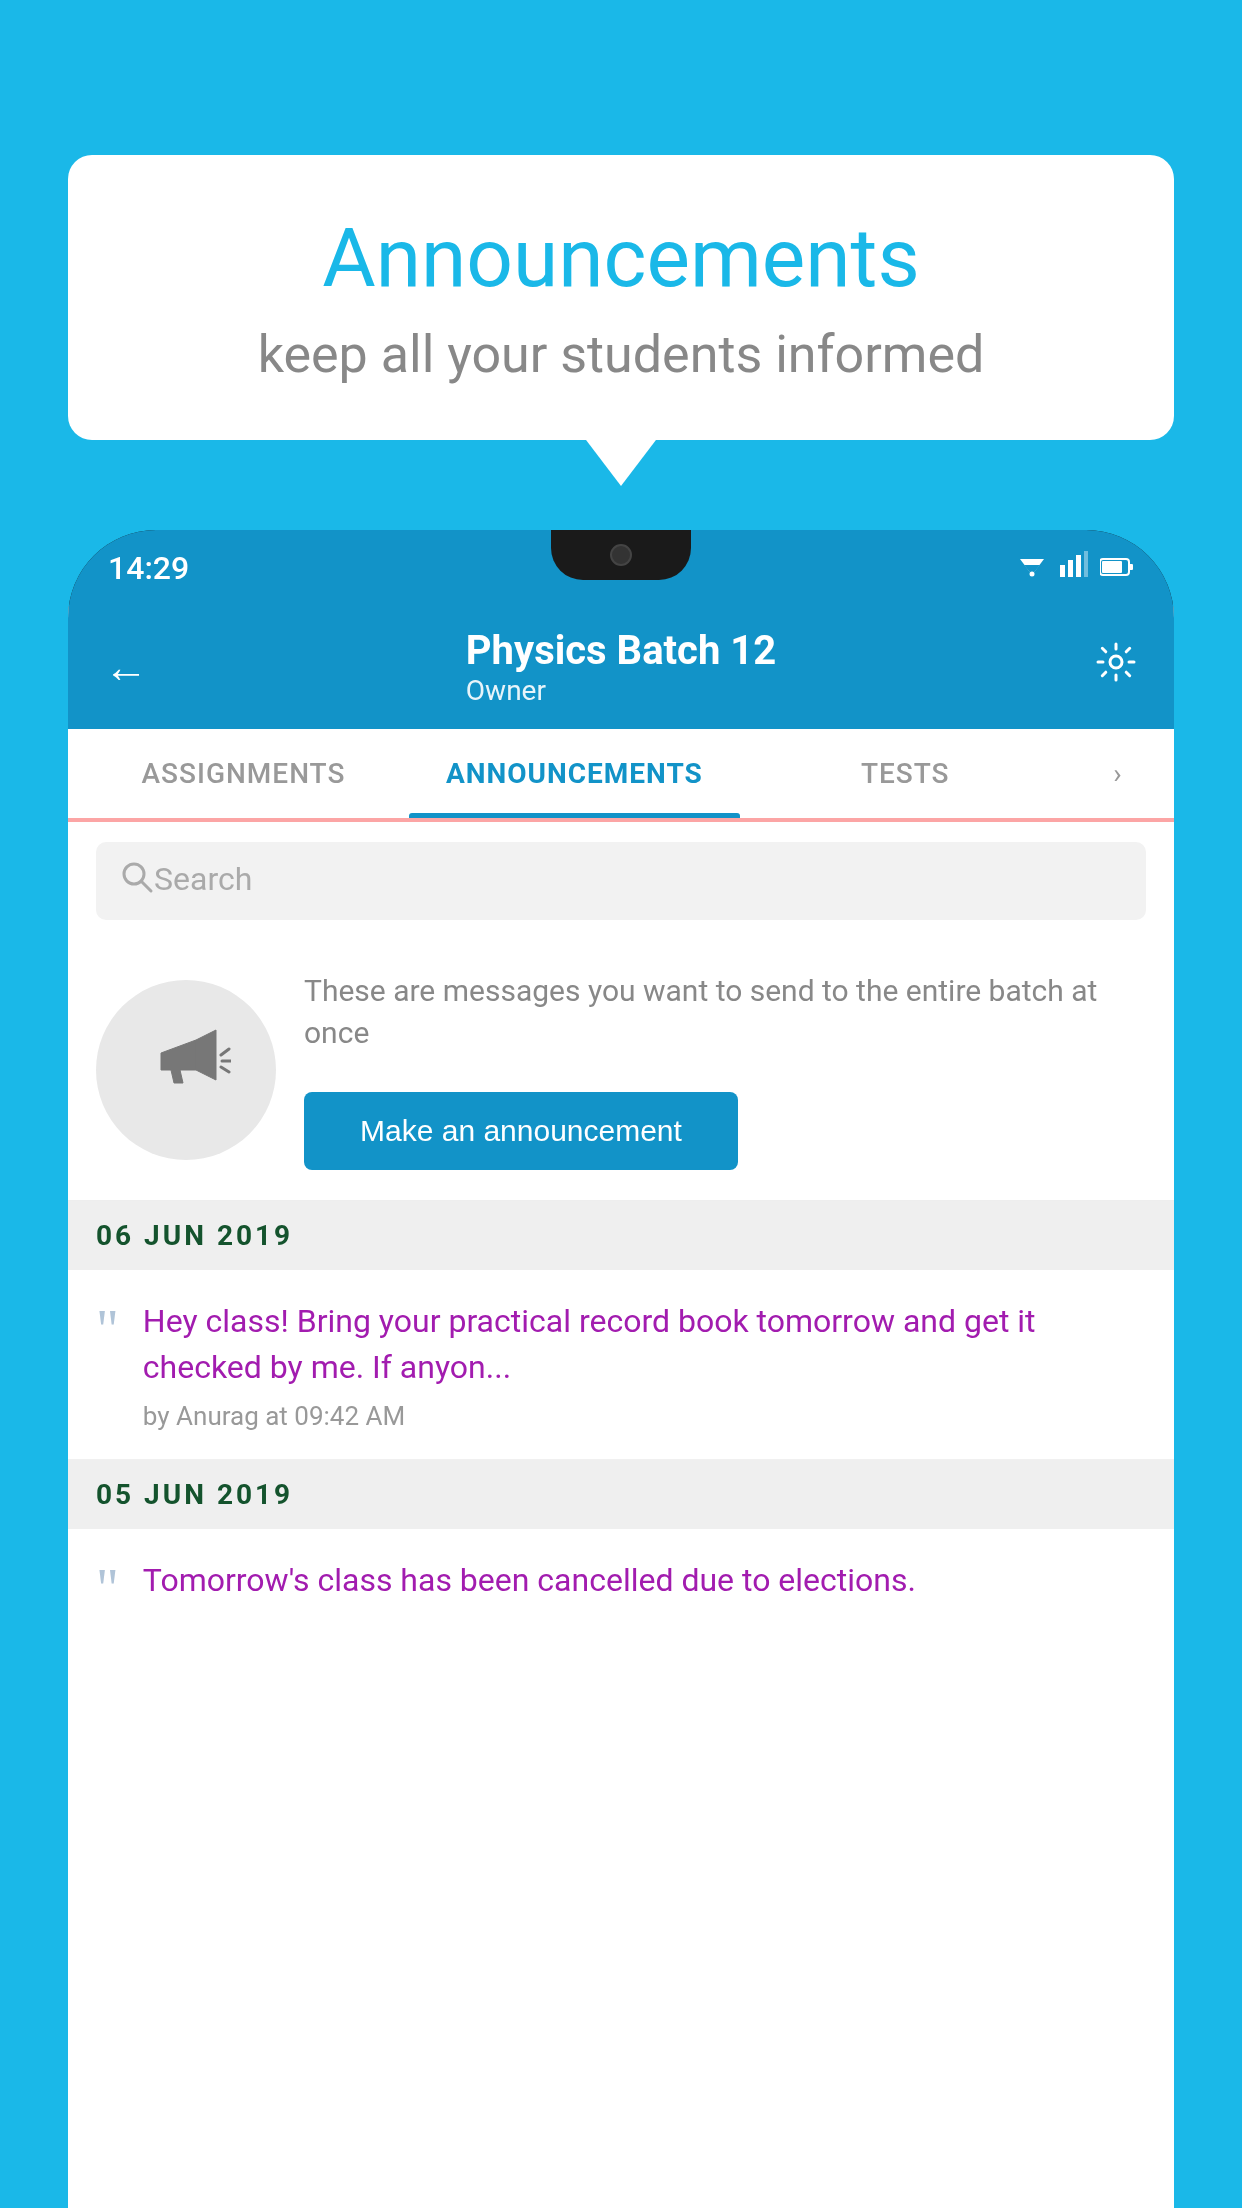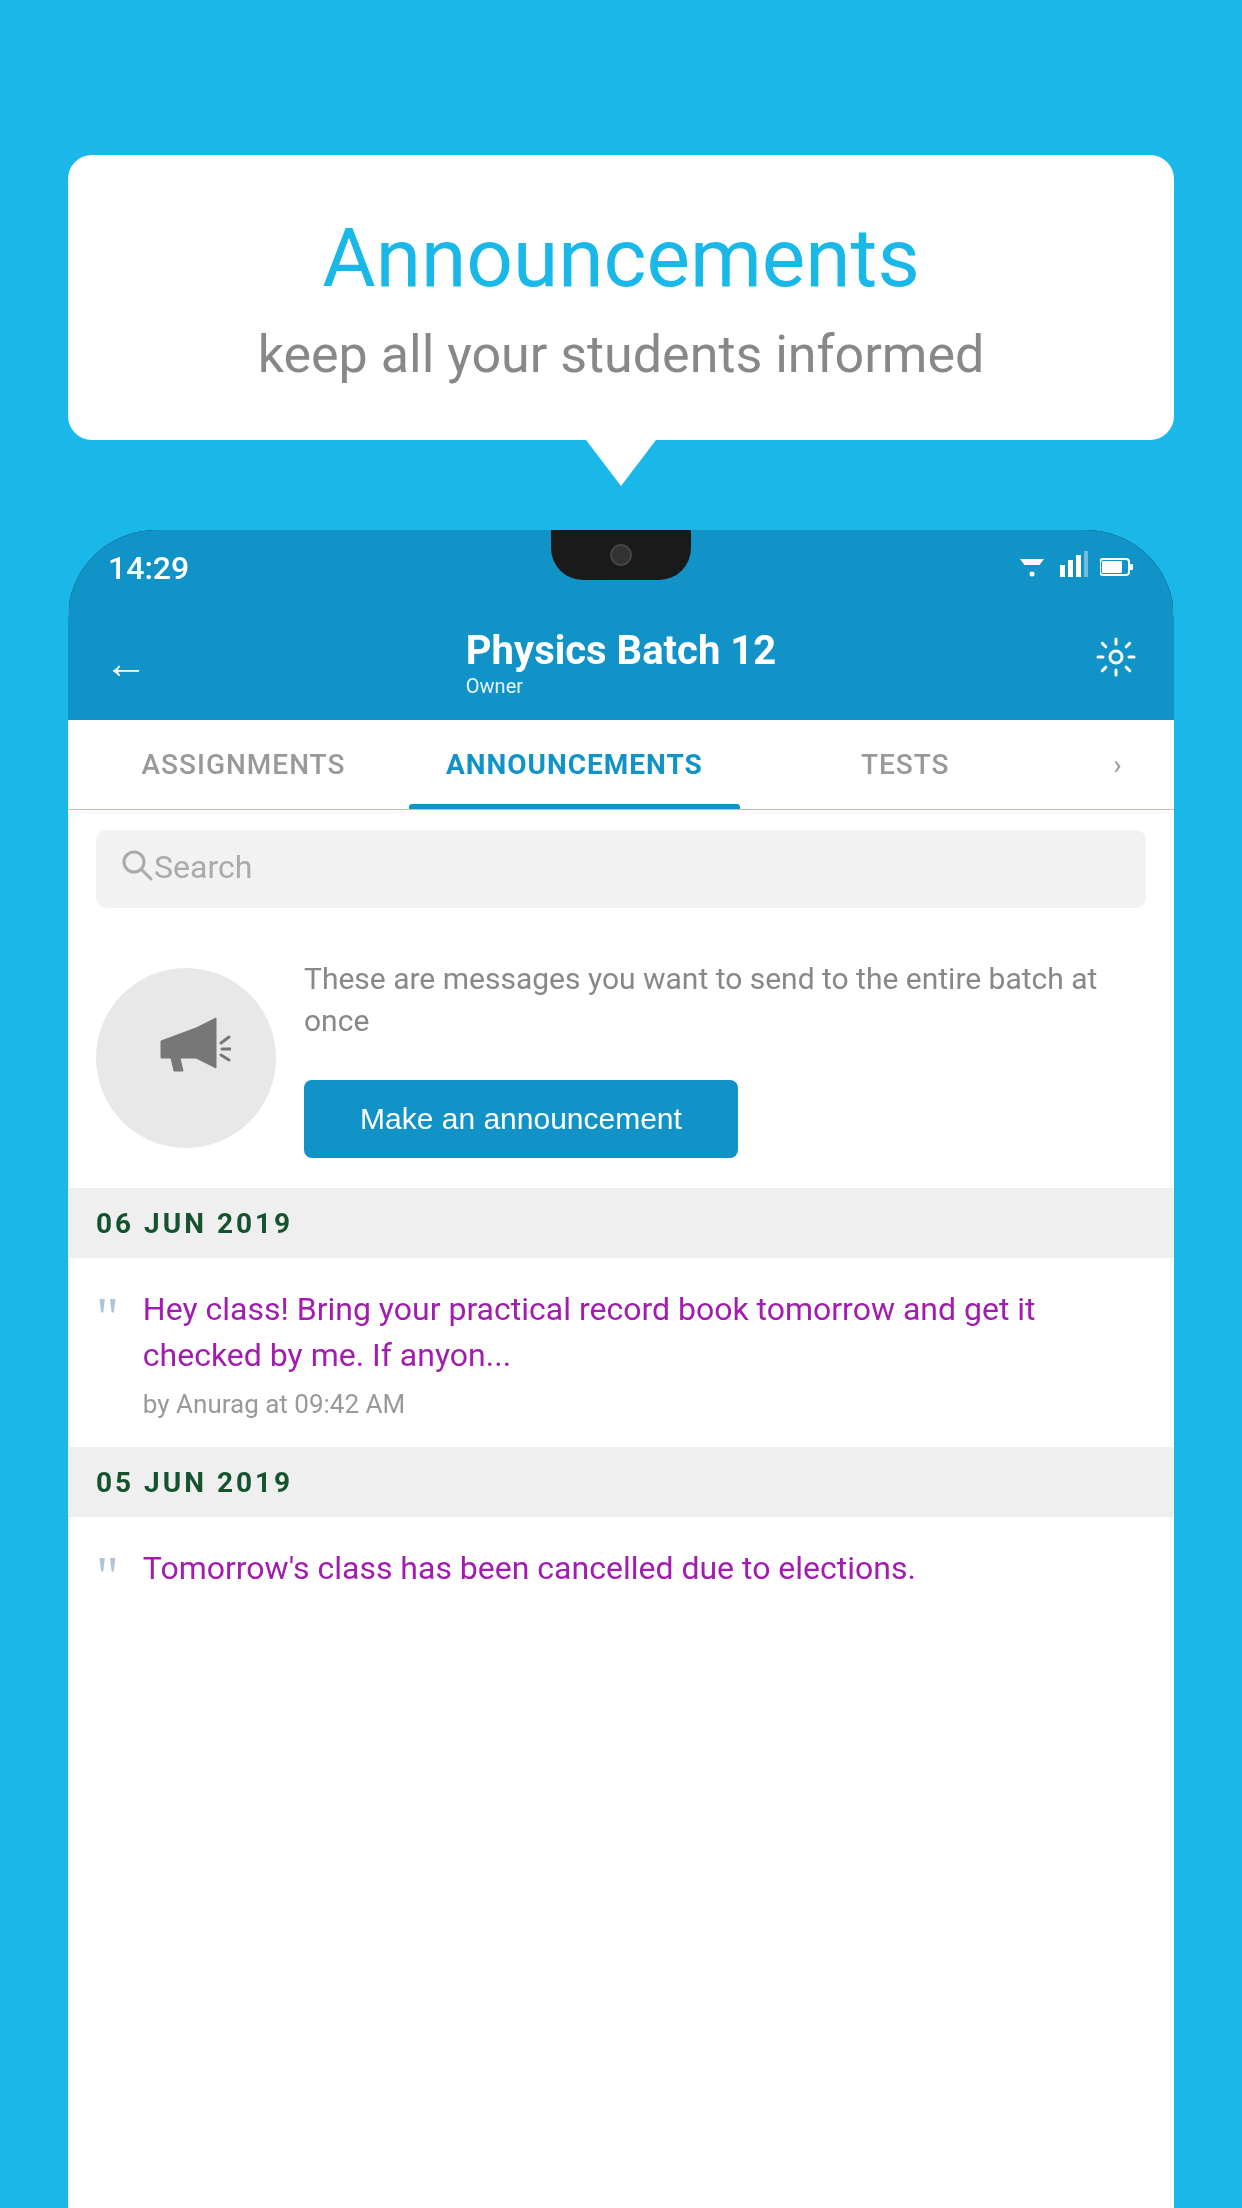--- a/index.html
+++ b/index.html
@@ -144,33 +144,33 @@
     }
 
     .header-title {
       color: white;
       font-size: 40px;
       font-weight: 700;
     }
 
     .header-subtitle {
       color: rgba(255,255,255,0.9);
-      font-size: 20px;
+      font-size: 28px;
     }
 
     .settings-btn {
       color: white;
       font-size: 44px;
     }
 
     
     .tabs-bar {
       background: white;
       display: flex;
-      border-bottom: 1px solid #fca5a5;
+      border-bottom: 4px solid #fca5a5;
       padding: 0 10px;
     }
 
     .tab-item {
       flex: 1;
       text-align: center;
       padding: 28px 10px;
       font-size: 28px;
       color: #999;
       font-weight: 500;

